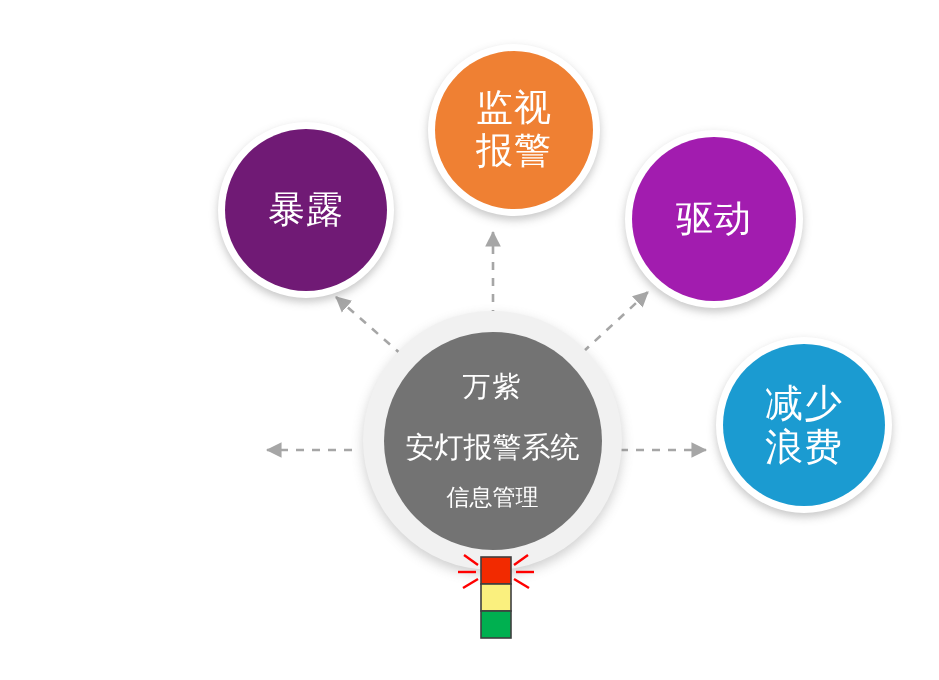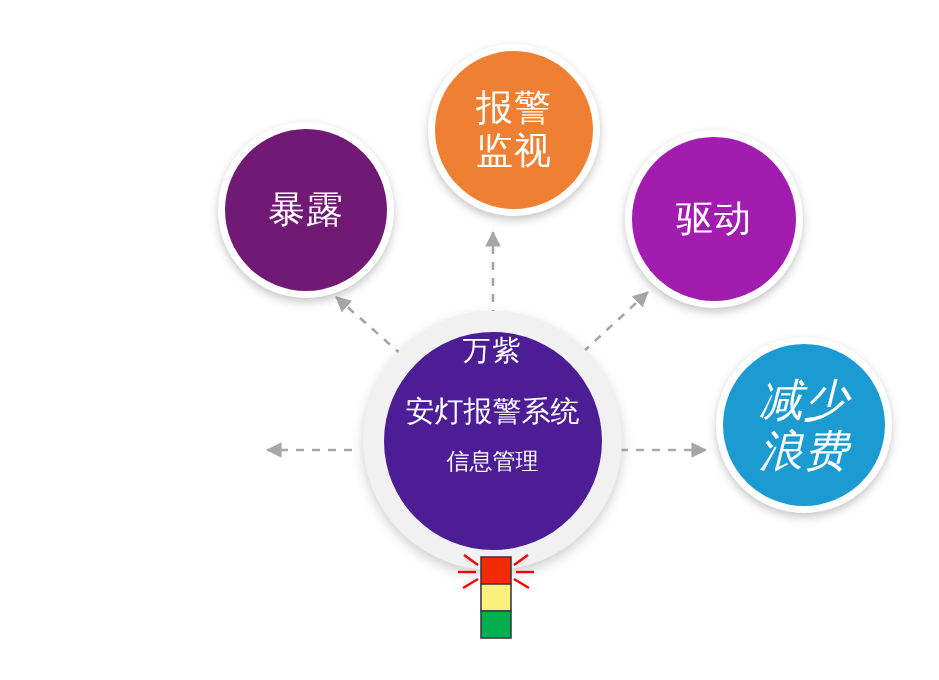--- a/index.html
+++ b/index.html
@@ -77,21 +77,21 @@
   #node-expose-problem { left: 218px; top: 122px; width: 176px; height: 176px; }
   #node-expose-problem .disc { font-size: 37px; }
 
   #node-drive-response { left: 625px; top: 130px; width: 178px; height: 178px; }
   #node-drive-response .disc { font-size: 37px; }
 
   #node-info-transparent { left: 33px; top: 299px; width: 206px; height: 206px; }
   #node-info-transparent .disc { font-size: 40px; }
 
   #node-reduce-waste { left: 716px; top: 337px; width: 176px; height: 176px; }
-  #node-reduce-waste .disc { font-size: 44px; font-style: italic; }
+  #node-reduce-waste .disc { font-size: 38px; }
 
   
   #node-alarm-monitor .disc,
   #node-expose-problem .disc,
   #node-drive-response .disc,
   #node-info-transparent .disc,
   #node-reduce-waste .disc {
     margin: 7px;
     width: calc(100% - 14px);
     height: calc(100% - 14px);
@@ -110,24 +110,25 @@
     z-index: 4;
     display: flex;
     align-items: center;
     justify-content: center;
     box-sizing: border-box;
   }
   #hub .hub-disc {
     width: 218px;
     height: 218px;
     border-radius: 50%;
-    background: #4c1d95;
+    background: #737373;
     display: flex;
     flex-direction: column;
     align-items: center;
+    justify-content: center;
     color: #ffffff;
     text-align: center;
     box-sizing: border-box;
   }
   #hub .hub-line-1 { font-size: 28px; margin-bottom: 22px; letter-spacing: 2px; }
   #hub .hub-line-2 { font-size: 29px; margin-bottom: 14px; letter-spacing: 0px; }
   #hub .hub-line-3 { font-size: 23px; letter-spacing: 0px; }
 
   
   #andon {
@@ -159,22 +160,22 @@
     <line x1="583" y1="352" x2="648" y2="292" stroke="#a6a6a6" stroke-width="2.6" stroke-dasharray="8,8" marker-end="url(#arrowhead)"></line>
 
     <line x1="352" y1="450" x2="267" y2="450" stroke="#a6a6a6" stroke-width="2.6" stroke-dasharray="8,8" marker-end="url(#arrowhead)"></line>
 
     <line x1="604" y1="450" x2="706" y2="450" stroke="#a6a6a6" stroke-width="2.6" stroke-dasharray="8,8" marker-end="url(#arrowhead)"></line>
   </svg>
 
   <div class="node" id="node-alarm-monitor">
     <span class="ring"></span>
     <div class="disc" style="background:#ef8033;">
+      <span class="line">监视</span>
       <span class="line">报警</span>
-      <span class="line">监视</span>
     </div>
   </div>
 
   <div class="node" id="node-expose-problem">
     <span class="ring"></span>
     <div class="disc" style="background:#701a75;">
       <span class="line">暴露</span>
     </div>
   </div>
 

